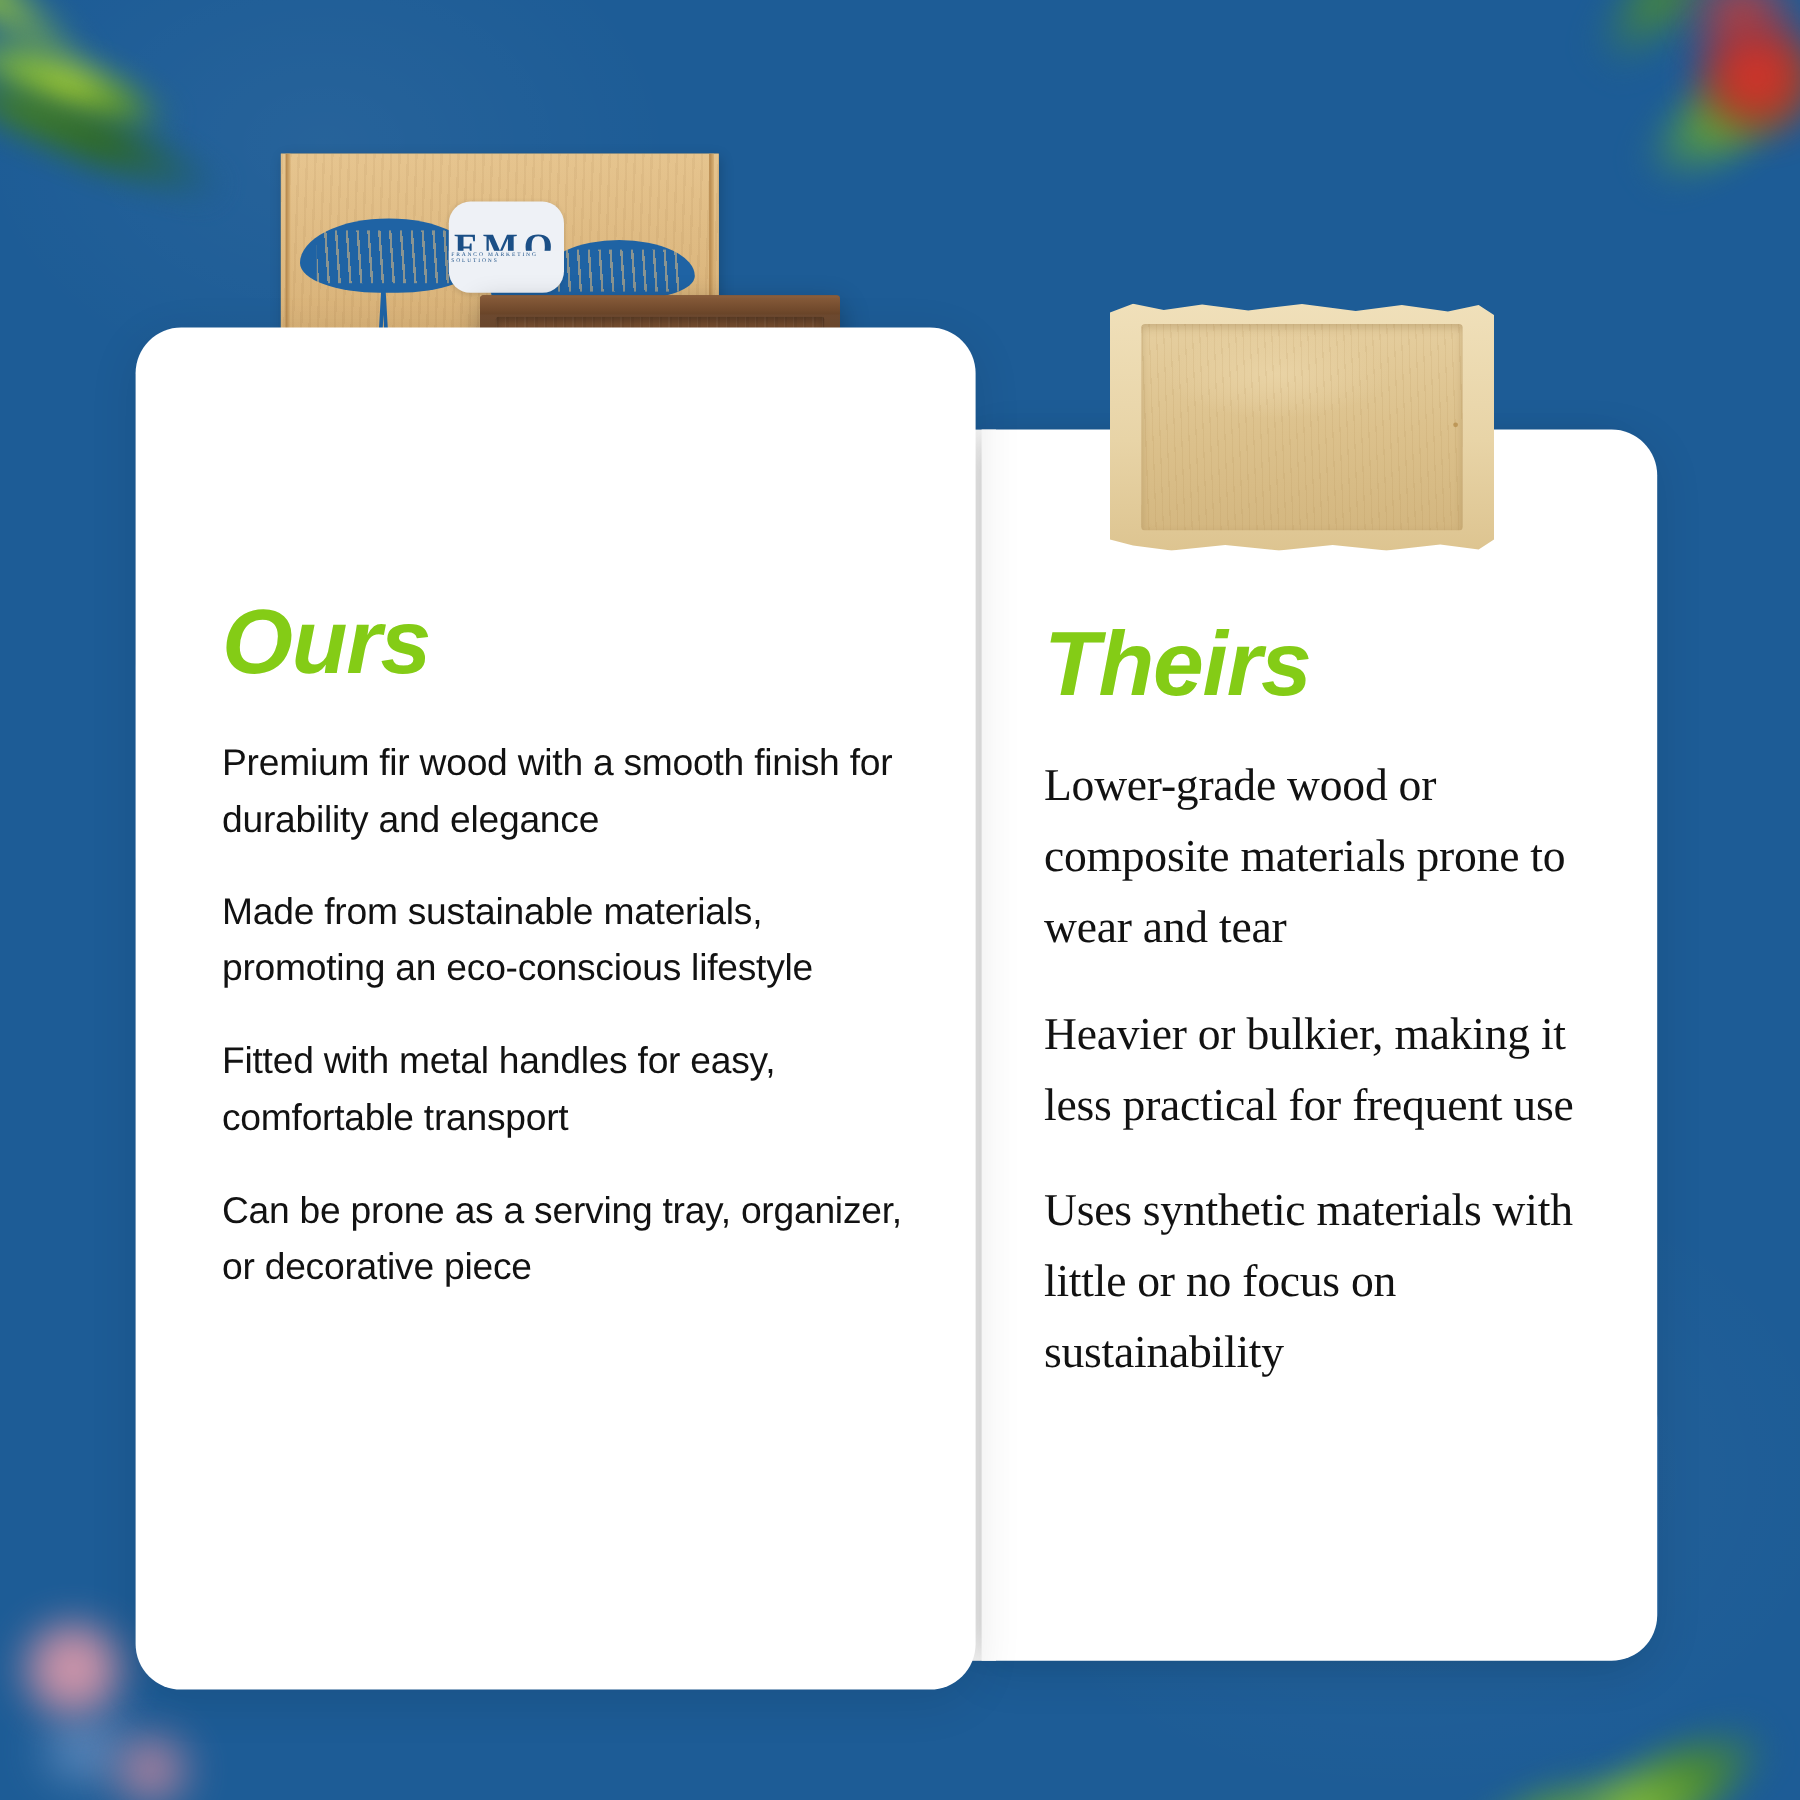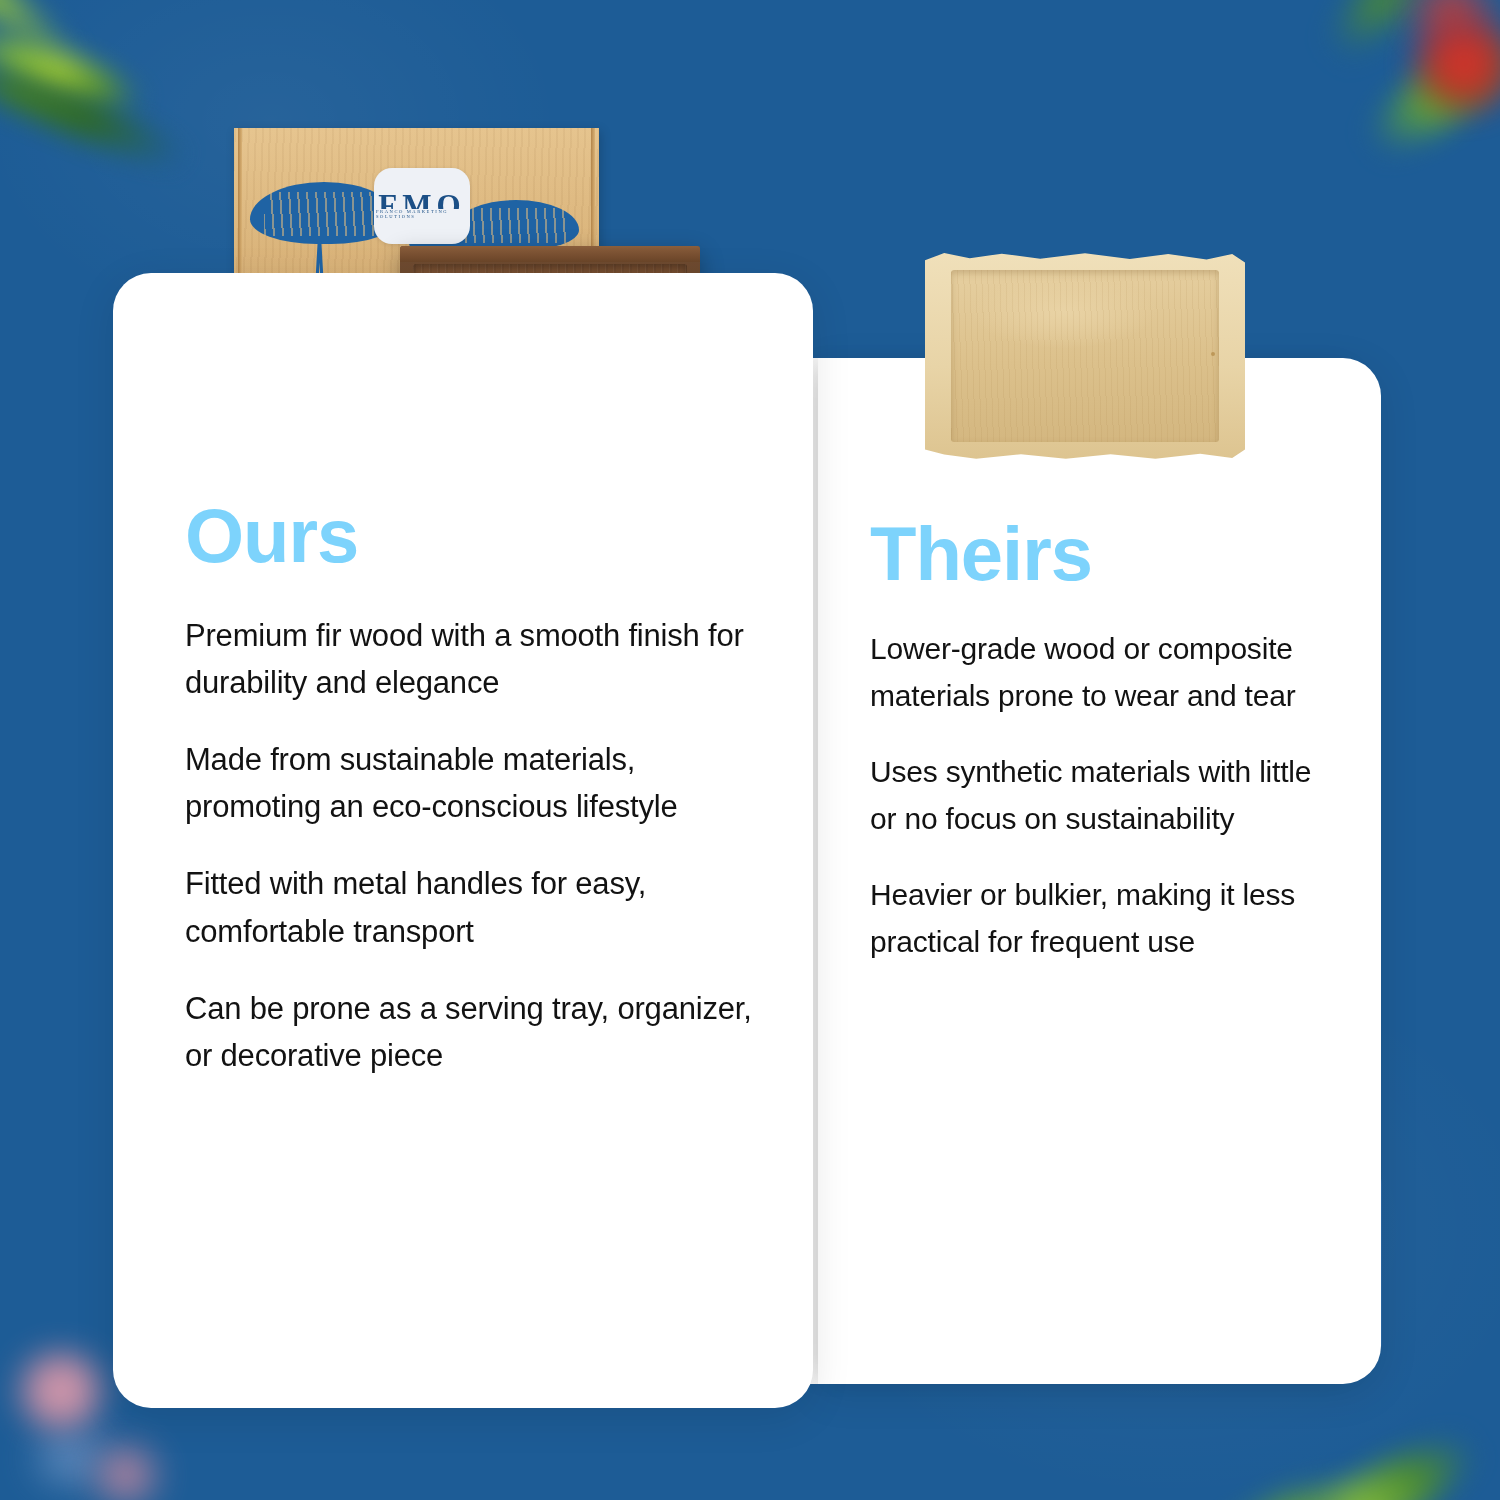--- a/index.html
+++ b/index.html
@@ -167,26 +167,26 @@
       radial-gradient(ellipse 150px 60px at 42% 24%, #e9d3a5 0%, rgba(0,0,0,0) 62%),
       linear-gradient(178deg,#e6cfa0 0%, #dcc18c 52%, #d3b67f 100%);
     box-shadow:inset 0 3px 7px rgba(120,85,40,.28);}
   .tray-light .knot{position:absolute;right:30px;top:48%;width:4px;height:4px;border-radius:50%;
     background:#b78f4d;opacity:.8;}
 
   
   .col{position:absolute;}
   .col-left{left:185px;top:498px;width:590px;}
   .col-right{left:870px;top:516px;width:470px;}
-  .heading{color:#7dd3fc;font-weight:700;font-size:76px;line-height:1;
-    letter-spacing:-1px;margin:0 0 38px 0;}
+  .heading{color:#84cc16;font-weight:700;font-size:76px;line-height:1;
+    letter-spacing:-1px;margin:0 0 38px 0;font-style:italic;}
   .col-right .heading{font-size:76px;margin-bottom:34px;}
   .bullet{color:#121212;font-size:31px;line-height:1.52;margin:0 0 30px 0;
     font-weight:400;letter-spacing:-.2px;}
-  .col-right .bullet{font-size:30px;line-height:1.55;margin-bottom:30px;}
+  .col-right .bullet{font-size:38px;line-height:1.55;margin-bottom:30px;font-family:Liberation Serif, serif;}
   .bullet:last-child{margin-bottom:0;}
 </style>
 </head>
 <body>
 
 <div class="stage">
 
   <div class="bg"></div>
   <div class="bg-tex"></div>
 
@@ -265,17 +265,17 @@
     <h1 class="heading">Ours</h1>
     <p class="bullet">Premium fir wood with a smooth  finish   for durability and  elegance</p>
     <p class="bullet">Made from sustainable materials, promoting an eco-conscious lifestyle</p>
     <p class="bullet">Fitted with metal handles for easy, comfortable transport</p>
     <p class="bullet">Can be prone as a serving tray, organizer, or decorative piece</p>
   </div>
 
   <div class="col col-right">
     <h1 class="heading">Theirs</h1>
     <p class="bullet">Lower-grade wood or composite materials prone to wear and tear</p>
+    <p class="bullet">Heavier or bulkier, making it less practical for frequent use</p>
     <p class="bullet">Uses synthetic materials with little or no focus on sustainability</p>
-    <p class="bullet">Heavier or bulkier, making it less practical for frequent use</p>
   </div>
 
 </div>
 
 </body></html>

